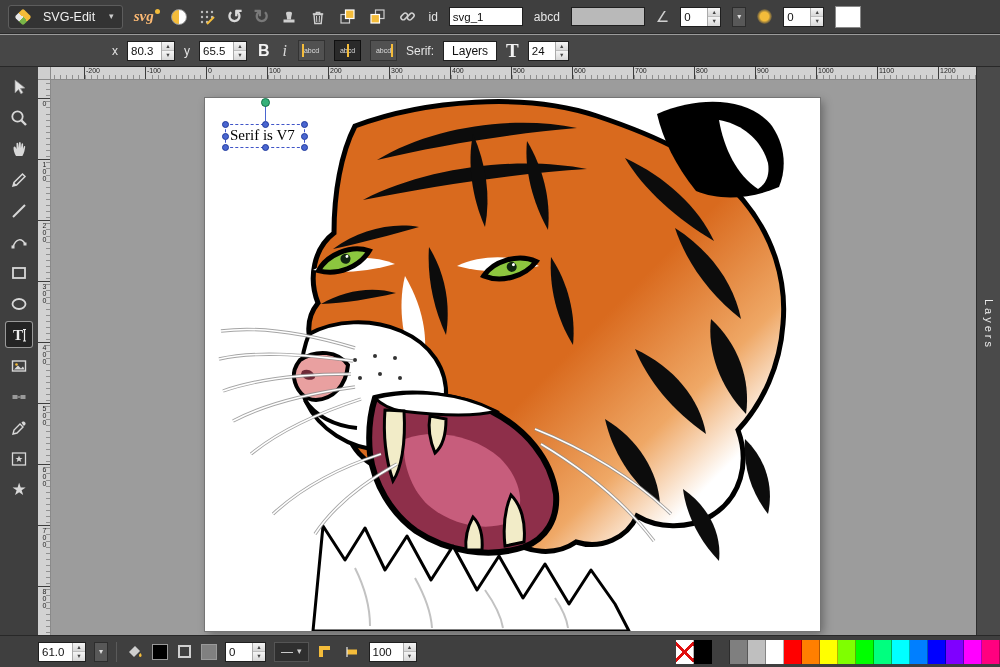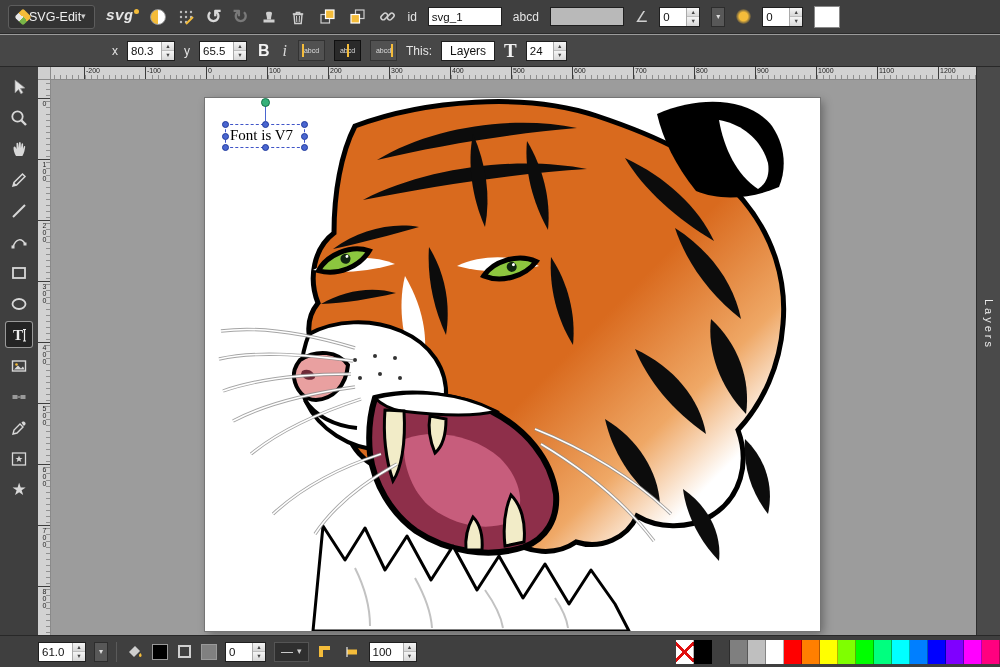--- a/index.html
+++ b/index.html
@@ -5,29 +5,29 @@
   *{box-sizing:border-box}
   html,body{margin:0;padding:0;background:#777}
   .app{position:relative;width:1000px;height:667px;background:#9c9c9c;
        font-family:"Liberation Sans",sans-serif;overflow:hidden;user-select:none}
 
   
   .topbar{position:absolute;left:0;top:0;width:100%;height:34px;background:#3f3f3f;
           display:flex;align-items:center;gap:11px;padding:0 8px;border-bottom:1px solid #2b2b2b;z-index:6}
   .toolbar2{position:absolute;left:0;top:35px;width:100%;height:32px;background:#474747;
             display:flex;align-items:center;gap:9px;padding-left:112px;border-bottom:1px solid #282828;z-index:5}
-  .logo-btn{display:flex;align-items:center;gap:0;background:#333;border:1px solid #5d5d5d;border-radius:3px;
+  .logo-btn{display:flex;align-items:center;gap:14px;background:#333;border:1px solid #5d5d5d;border-radius:3px;
             color:#f0f0f0;font-size:12.5px;height:24px;padding:0 8px;cursor:pointer}
   .logo-glyph{width:12px;height:12px;border-radius:2px;transform:rotate(45deg);
               background:conic-gradient(#f4bc3a 0 25%,#7ab648 25% 50%,#e8e8e8 50% 75%,#f4bc3a 75%)}
   .caret{font-size:9px;color:#ccc;line-height:1}
   .tbtn{background:none;border:0;padding:0;cursor:pointer;display:flex;align-items:center;justify-content:center;height:24px}
   .glyphbtn{color:#d9d9d9;font-size:19px;font-weight:bold;line-height:1}
   .glyphbtn.disabled{color:#797979}
-  .svgword{font-family:Liberation Mono, monospace;font-style:italic;font-weight:bold;color:#e5e5e5;font-size:15px}
+  .svgword{font-family:Liberation Serif, serif;font-style:italic;font-weight:bold;color:#fdba74;font-size:15px}
   .dotyellow{width:5px;height:5px;border-radius:50%;background:#f4bc3a;margin-left:1px;margin-top:-10px}
   .halfcircle{width:16px;height:16px;border-radius:50%;border:1px solid #9a9a9a;
               background:linear-gradient(90deg,#f4bc3a 50%,#ffffff 50%)}
   .blur-ic{width:15px;height:15px;border-radius:50%;
            background:radial-gradient(circle,#f4bc3a 0%,#f4bc3a 40%,rgba(244,188,58,0) 75%)}
   .angle-ic{color:#cfcfcf;font-size:15px;line-height:1}
   .lbl{color:#e6e6e6;font-size:12px}
   .txtfield{height:19px;border:1px solid #1f1f1f;background:#fff;font-size:11.5px;padding:0 3px;width:74px;
             font-family:"Liberation Sans",sans-serif;color:#111}
   .txtfield.gray{background:#b9b9b9}
@@ -247,21 +247,21 @@
     </div>
     <div class="anchor a-mid active">
       <span>abcd</span>
         <i></i>
     </div>
     <div class="anchor a-end">
       <span>abcd</span>
         <i></i>
     </div>
 
-    <span class="lbl">This:</span>
+    <span class="lbl">Serif:</span>
     <div class="fontbox">
       <span>Layers</span>
     </div>
     <span class="bigT">T</span>
     <div class="spin narrow">
       <input value="24" style="">
       <div class="arr">
         <span>▲</span>
         <span>▼</span>
       </div>
@@ -483,21 +483,21 @@
           <path d="M150 289 C100 296 60 306 28 323"></path>
           <path d="M156 301 C110 316 74 333 46 356"></path>
           <path d="M176 356 C130 371 95 391 68 416"></path>
           <path d="M192 366 C156 386 128 409 110 436"></path>
           <path d="M330 331 C380 351 430 381 466 416"></path>
           <path d="M336 346 C381 373 421 406 449 443"></path>
         </g>
       </svg>
 
       <div class="sel">
-        <span class="sel-text">Font is V7</span>
+        <span class="sel-text">Serif is V7</span>
         <i class="h nw"></i>
         <i class="h n"></i>
         <i class="h ne"></i>
         <i class="h e"></i>
         <i class="h se"></i>
         <i class="h s"></i>
         <i class="h sw"></i>
         <i class="h w"></i>
         <i class="rot-line"></i>
         <i class="rot-grip"></i>

